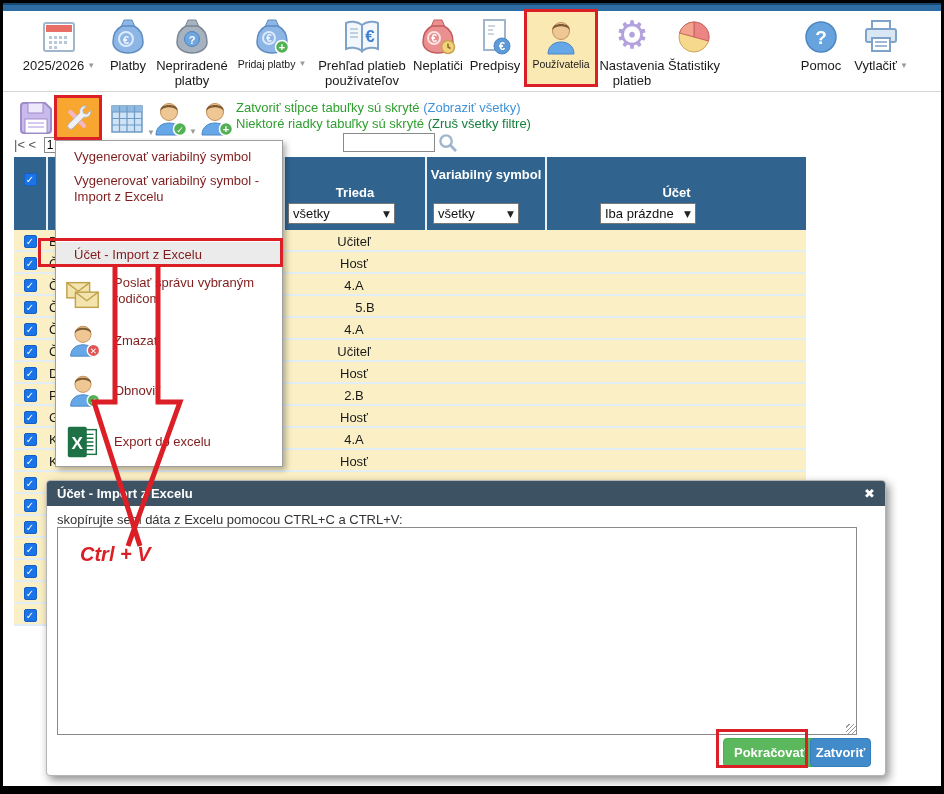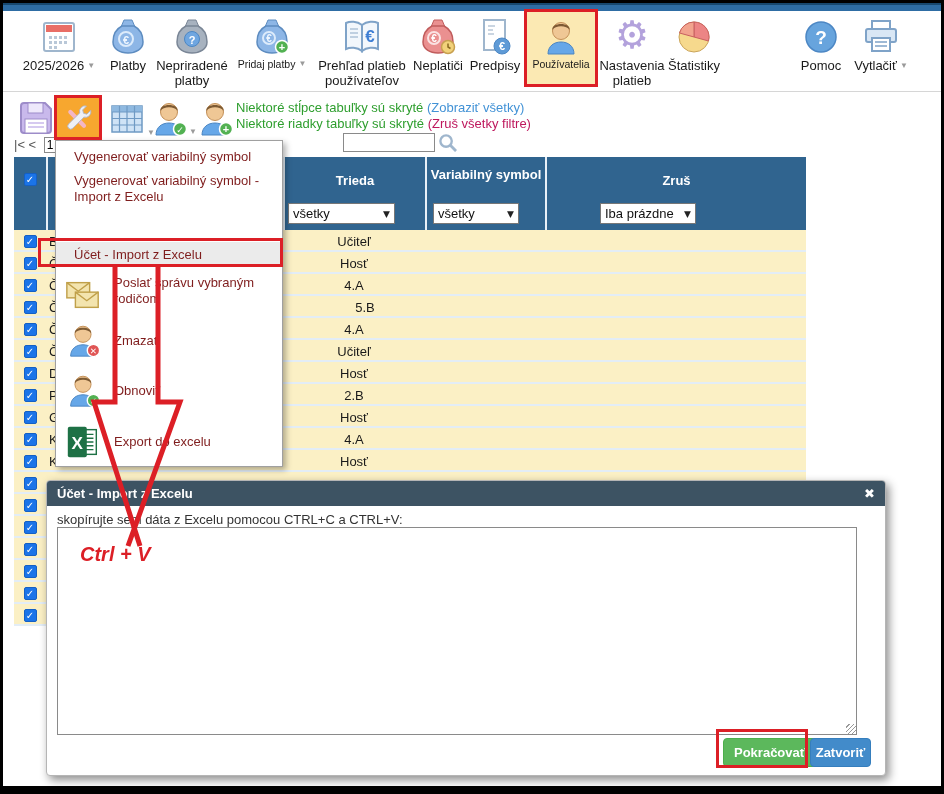--- a/index.html
+++ b/index.html
@@ -16,30 +16,30 @@
   .i40{width:40px;height:40px;display:block;}
   .i36{width:34px;height:34px;display:block;}
   .activebox{position:absolute;left:521px;top:6px;width:74px;height:78px;background:#fbe9b3;border:3px solid #dc1f26;z-index:5;}
   .sep{position:absolute;left:0;top:88px;width:938px;border-top:1px solid #d6d6d6;}
   
   .t2{position:absolute;cursor:pointer;}
   .toolsbox{position:absolute;left:51px;top:92px;width:48px;height:45px;background:#f7a72f;border:3px solid #dc1f26;display:flex;align-items:center;justify-content:center;z-index:6;}
   .msg{position:absolute;left:233px;font-size:13px;color:#2e9e2e;}
   .msg a{text-decoration:none;}
   .link-blue{color:#4292d6;}
-  .link-green{color:#be185d;}
+  .link-green{color:#15803d;}
   .pag{position:absolute;left:11px;top:134px;font-size:13px;color:#555;}
   .pag input{width:24px;height:16px;font-size:12px;border:1px solid #8a8a8a;margin-left:4px;}
   .searchwrap{position:absolute;left:340px;top:130px;display:flex;align-items:center;}
   .searchwrap input{width:92px;height:19px;border:1px solid #8a8a8a;font-size:12px;padding:0 3px;}
   
   .table{position:absolute;left:11px;top:154px;width:792px;}
   .thead{position:relative;height:73px;background:#30648f;}
   .thcell{position:absolute;top:0;height:73px;border-left:2px solid #e8f0f8;color:#fff;font-weight:bold;font-size:13px;text-align:center;}
-  .thtitle{margin-top:16px;line-height:1.2;}
+  .thtitle{margin-top:28px;line-height:1.2;}
   .filter{position:absolute;height:21px;background:#fff;border:1px solid #777;font-size:13px;color:#111;display:flex;align-items:center;padding:0 4px;cursor:pointer;}
   .filter .fchev{margin-left:auto;font-size:9px;color:#222;}
   .trow{position:relative;height:22px;background:#fbf0c5;border-bottom:2px solid #e3edf6;}
   .tcell{position:absolute;top:0;height:20px;font-size:13px;color:#1a1a1a;display:flex;align-items:center;justify-content:center;overflow:hidden;}
   .cb{width:13px;height:13px;background:#1b74e8;border:1px solid #1560c4;border-radius:2px;color:#fff;font-size:10px;line-height:11px;text-align:center;cursor:pointer;font-family:"DejaVu Sans",sans-serif;}
   
   .menu{position:absolute;left:52px;top:137px;width:228px;height:327px;background:#fff;border:1px solid #a0a0a0;box-shadow:3px 3px 6px rgba(0,0,0,.3);z-index:10;}
   .mitem{position:absolute;left:0;width:100%;font-size:13px;color:#7f1d1d;cursor:pointer;line-height:1.25;}
   .mitem .txt{display:block;}
   .micon{position:absolute;left:8px;width:38px;height:38px;}
@@ -259,21 +259,21 @@
   <div class="t2" style="left:192px;top:95px;">
     <svg class="i40" viewBox="0 0 40 40">
           <path d="M7 37c0-8 6-12 13-12s13 4 13 12z" fill="#66a7e8" stroke="#4a85c2"></path>
           <circle cx="20" cy="14" r="8.5" fill="#efc795" stroke="#c49058"></circle>
           <path d="M11.5 13c-1.5-8 18.5-8 17 0-2.5-5-14.5-5-17 0z" fill="#7d5a33"></path>
           <circle cx="31" cy="31" r="6.5" fill="#52b152" stroke="#fff" stroke-width="1.5"></circle>
           <text x="31" y="35" text-anchor="middle" font-size="11" font-weight="bold" fill="#fff">+</text>
         </svg>
   </div>
 
-  <div class="msg" style="top:97px;"><span>Niektoré stĺpce tabuľky sú skryté</span> <a href="#" class="link-blue">(Zobraziť všetky)</a></div>
+  <div class="msg" style="top:97px;"><span>Zatvoriť stĺpce tabuľky sú skryté</span> <a href="#" class="link-blue">(Zobraziť všetky)</a></div>
   <div class="msg" style="top:113px;"><span>Niektoré riadky tabuľky sú skryté</span> <a href="#" class="link-green">(Zruš všetky filtre)</a></div>
 
   <div class="pag">
     <span>|&lt;</span>
     <span>&lt;</span>
     <input value="1" style="">
   </div>
 
   <div class="searchwrap">
     <input value="" style="">
@@ -289,21 +289,21 @@
         <div class="cb" style="margin:16px auto 0;">✓</div>
       </div>
       <div class="thcell" style="left:32px;width:237px;"></div>
       <div class="thcell" style="left:269px;width:142px;">
         <div class="thtitle">Trieda</div>
       </div>
       <div class="thcell" style="left:411px;width:120px;">
         <div class="thtitle" style="margin-top:10px;"><span>Variabilný symbol</span></div>
       </div>
       <div class="thcell" style="left:531px;width:261px;">
-        <div class="thtitle">Zruš</div>
+        <div class="thtitle">Účet</div>
       </div>
       <div class="filter" style="left:274px;top:46px;width:107px;">
             <span>všetky</span>
             <span class="fchev glyph">▼</span>
           </div>
       <div class="filter" style="left:419px;top:46px;width:86px;">
             <span>všetky</span>
             <span class="fchev glyph">▼</span>
           </div>
       <div class="filter" style="left:586px;top:46px;width:96px;">

